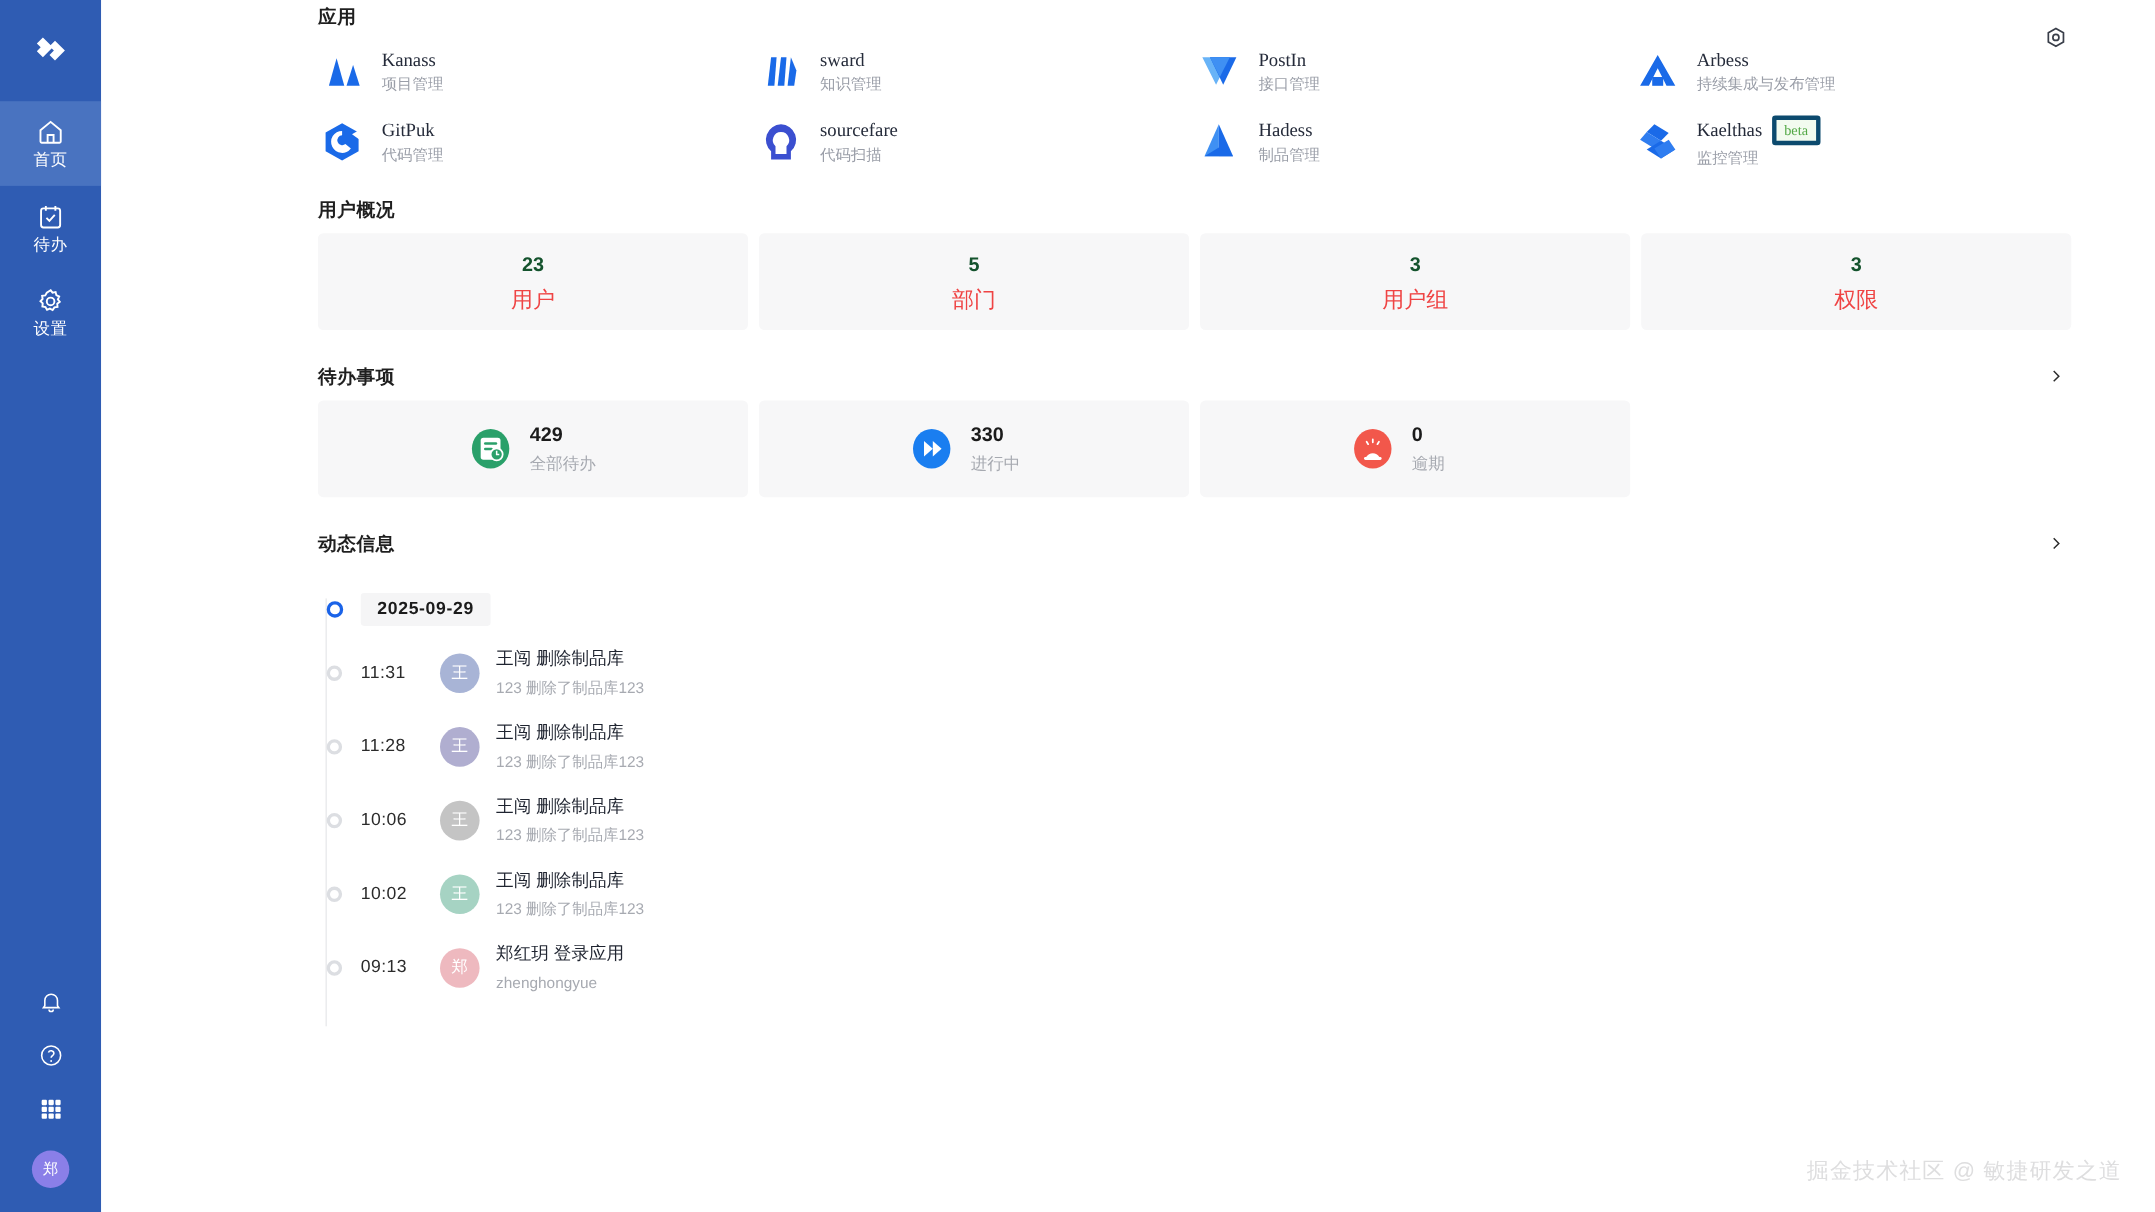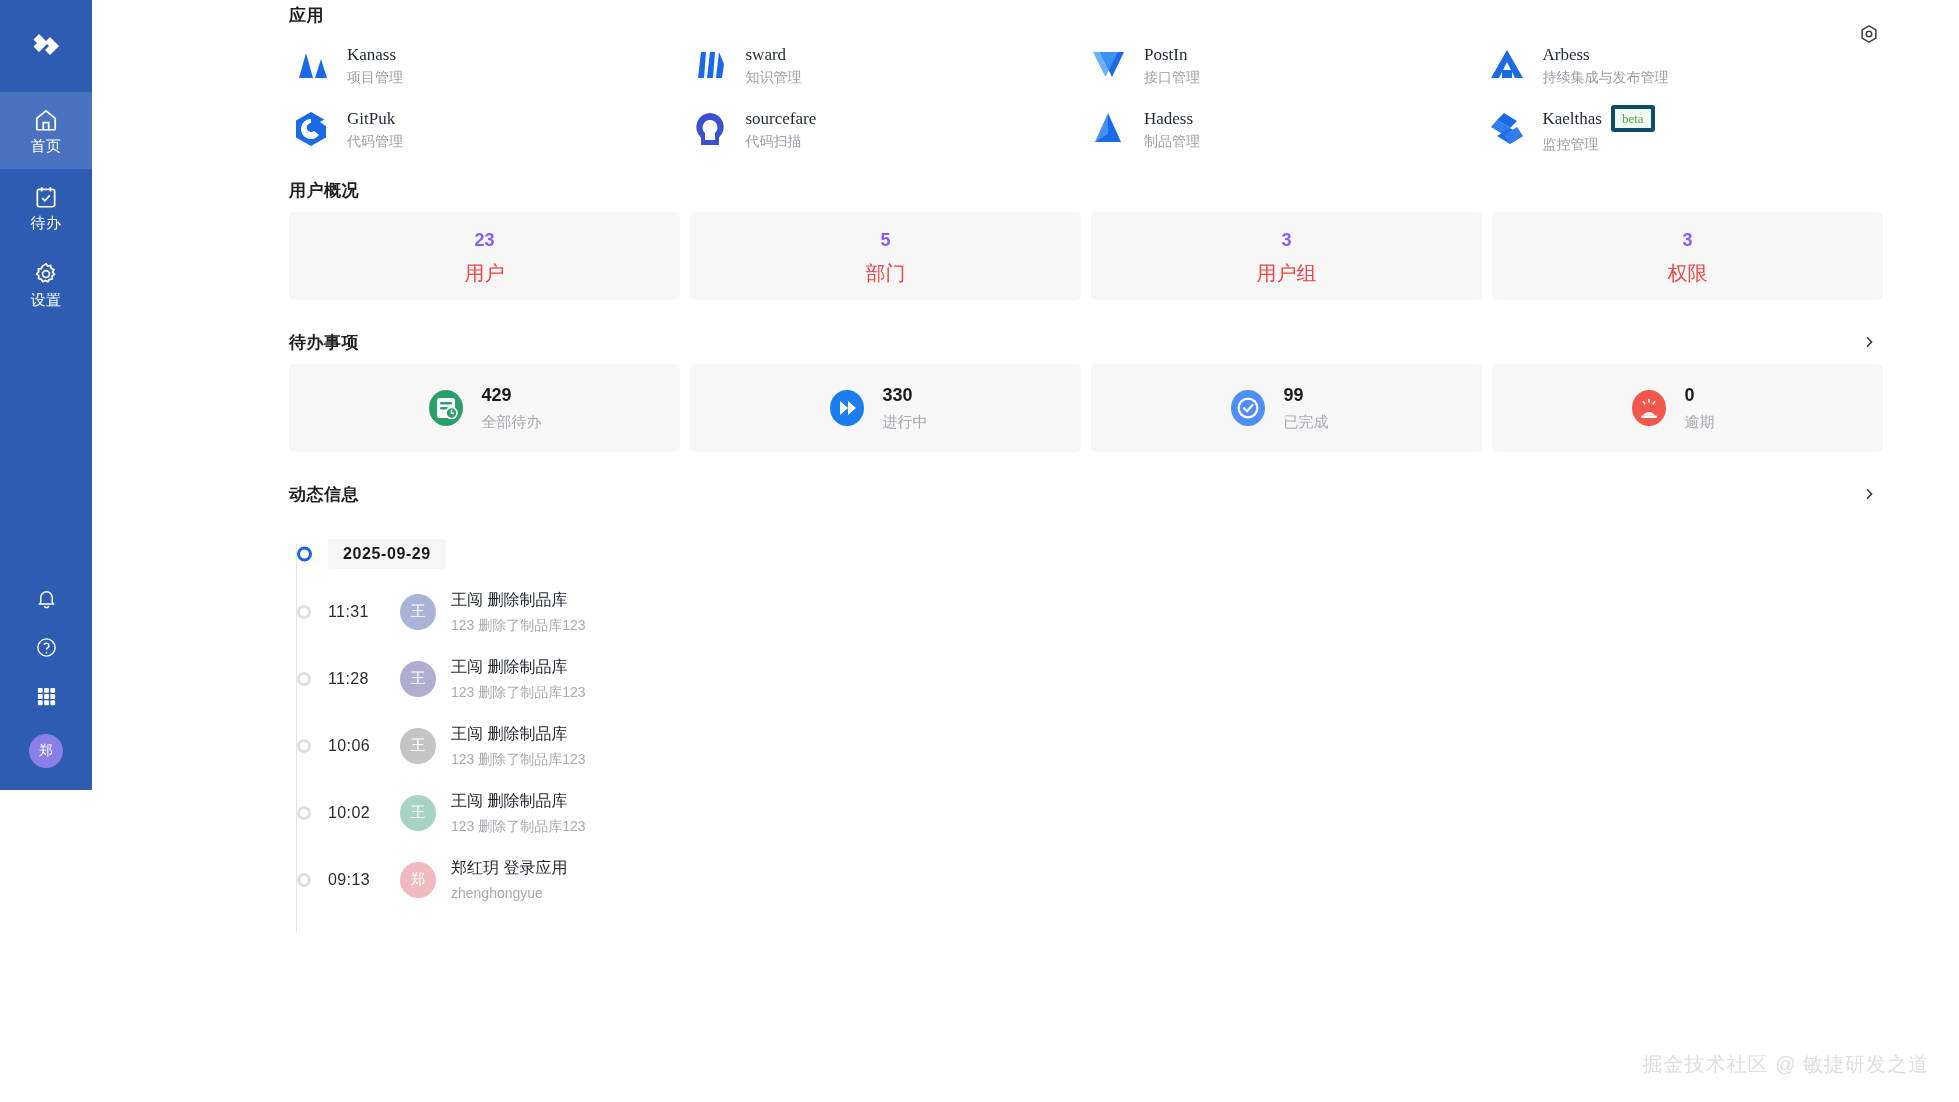--- a/index.html
+++ b/index.html
@@ -6,21 +6,21 @@
   html, body {
     width: 1959px; height: 1102px;
     font-family: "Liberation Sans", "DejaVu Sans", sans-serif;
     background: #ffffff;
     overflow: hidden;
   }
   body { display: flex; }
 
   
   .sidebar {
-    width: 92px; height: 790px;
+    width: 92px; height: 1102px;
     background: #2f5cb3;
     display: flex; flex-direction: column; align-items: flex-end;
     flex: 0 0 92px;
     position: relative;
   }
   .logo-wrap {
     height: 92px; width: 100%;
     display: flex; align-items: center; justify-content: center;
   }
   .nav-list { width: 100%; }
@@ -82,21 +82,21 @@
   }
   .app-desc { font-size: 14px; color: #9a9ea8; line-height: 17px; }
 
   
   .card-row { display: grid; grid-template-columns: repeat(4, 1fr); gap: 10px; }
   .stat-card {
     background: #f7f7f8; border-radius: 5px; height: 88px;
     display: flex; flex-direction: column; align-items: center; justify-content: center;
     gap: 14px; cursor: pointer;
   }
-  .stat-num { font-size: 18px; font-weight: bold; color: #8b5cf6; line-height: 20px; }
+  .stat-num { font-size: 18px; font-weight: bold; color: #14532d; line-height: 20px; }
   .stat-label { font-size: 20px; color: #ef4444; line-height: 18px; }
 
   .section-block { margin-top: 28px; }
 
   
   .todo-card {
     background: #f7f7f8; border-radius: 5px; height: 88px;
     display: flex; align-items: center; justify-content: center; gap: 16px;
     cursor: pointer;
   }
@@ -408,34 +408,20 @@
               <path d="M13 13 L21 20 L13 27 Z" fill="#ffffff"></path>
               <path d="M21 13 L29 20 L21 27 Z" fill="#ffffff"></path>
             </svg>
           </div>
           <div class="todo-texts">
             <div class="todo-num">330</div>
             <div class="todo-label">进行中</div>
           </div>
         </div>
 
-        <div class="todo-card">
-          <div class="todo-icon">
-            <svg width="40" height="40" viewBox="0 0 40 40">
-              <ellipse cx="20" cy="20" rx="17" ry="18" fill="#4f8ef7"></ellipse>
-              <circle cx="20" cy="20" r="10.5" fill="#ffffff"></circle>
-              <circle cx="20" cy="20" r="8.2" fill="#4f8ef7"></circle>
-              <path d="M16 20.3 L19 23.3 L24.4 17.2" stroke="#ffffff" stroke-width="2.3" fill="none" stroke-linecap="round" stroke-linejoin="round"></path>
-            </svg>
-          </div>
-          <div class="todo-texts">
-            <div class="todo-num">99</div>
-            <div class="todo-label">已完成</div>
-          </div>
-        </div>
 
         <div class="todo-card">
           <div class="todo-icon">
             <svg width="40" height="40" viewBox="0 0 40 40">
               <ellipse cx="20" cy="20" rx="17" ry="18" fill="#f2574b"></ellipse>
               <path d="M14 27.5 h12 a7 7 0 0 0-12 0 Z" fill="#ffffff"></path>
               <rect x="12" y="27.5" width="16" height="2.6" rx="1.3" fill="#ffffff"></rect>
               <path d="M20 11.5 v2.6 M14.4 13.6 l1.4 2.2 M25.6 13.6 l-1.4 2.2" stroke="#ffffff" stroke-width="1.6" stroke-linecap="round"></path>
             </svg>
           </div>

